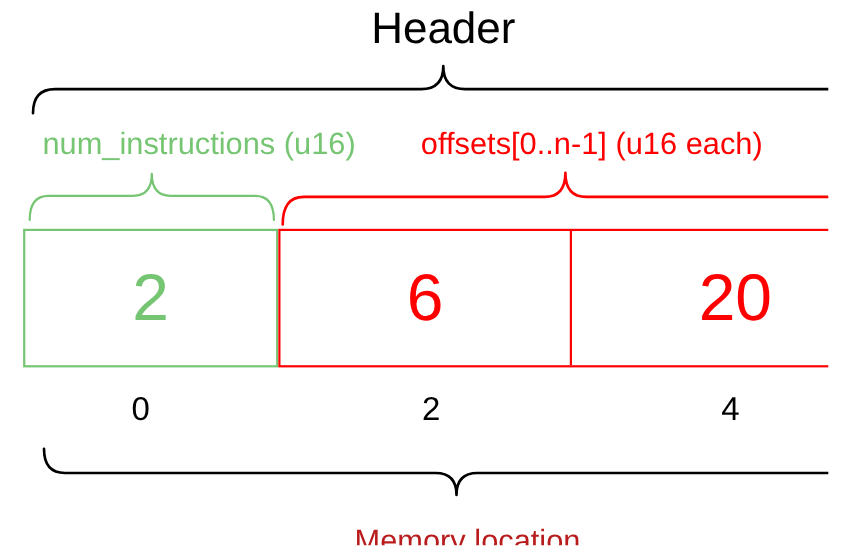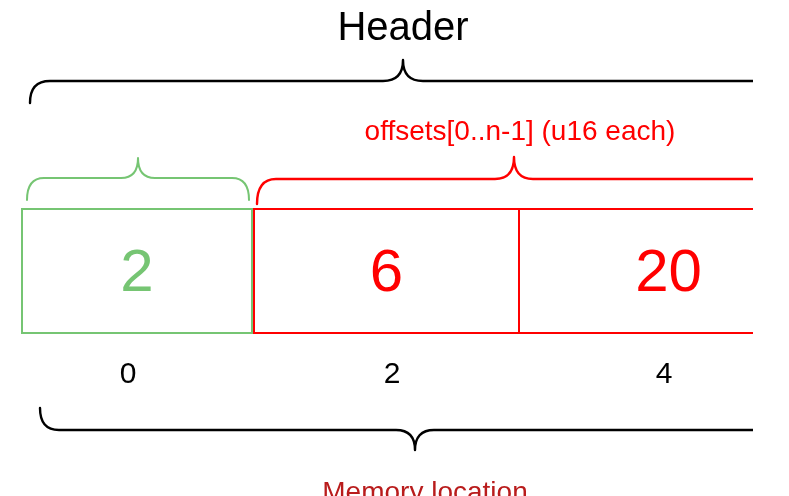--- a/index.html
+++ b/index.html
@@ -36,21 +36,21 @@
   .brace-red   path { stroke: #ff0000; stroke-width: 2.4; }
 
   .section-label {
     position: absolute;
     top: 115px;
     transform: translateX(-50%);
     font-size: 28px;
     white-space: nowrap;
   }
   .label-green { left: 181px; color: #76c573; }
-  .label-red   { left: 520px; color: #ff0000; text-align: center; }
+  .label-red   { left: 538px; color: #ff0000; text-align: center; }
 
   .cell {
     position: absolute;
     top: 208px;
     height: 126px;
     box-sizing: border-box;
     background: #ffffff;
     display: flex;
     align-items: center;
     justify-content: center;
@@ -107,20 +107,21 @@
 <body>
 
 <div class="diagram">
 
   <div class="title">Header</div>
 
   <svg class="brace brace-black" style="left:28px; top:57px;" width="750" height="48" viewBox="0 0 750 48">
     <path d="M 2,46 Q 2,24 22,24 L 355,24 Q 375,24 375,3 Q 375,24 395,24 L 728,24 Q 748,24 748,46"></path>
   </svg>
 
+  <div class="section-label label-green">num_instructions (u16)</div>
 
   <div class="section-label label-red">offsets[0..n-1] (u16 each)</div>
 
   <svg class="brace brace-green" style="left:25px; top:156px;" width="226" height="46" viewBox="0 0 226 46">
     <path d="M 2,44 Q 2,22 19,22 L 96,22 Q 113,22 113,2 Q 113,22 130,22 L 207,22 Q 224,22 224,44"></path>
   </svg>
 
   <svg class="brace brace-red" style="left:255px; top:154px;" width="518" height="52" viewBox="0 0 518 52">
     <path d="M 2,50 Q 2,25 21,25 L 240,25 Q 259,25 259,3 Q 259,25 278,25 L 497,25 Q 516,25 516,50"></path>
   </svg>

